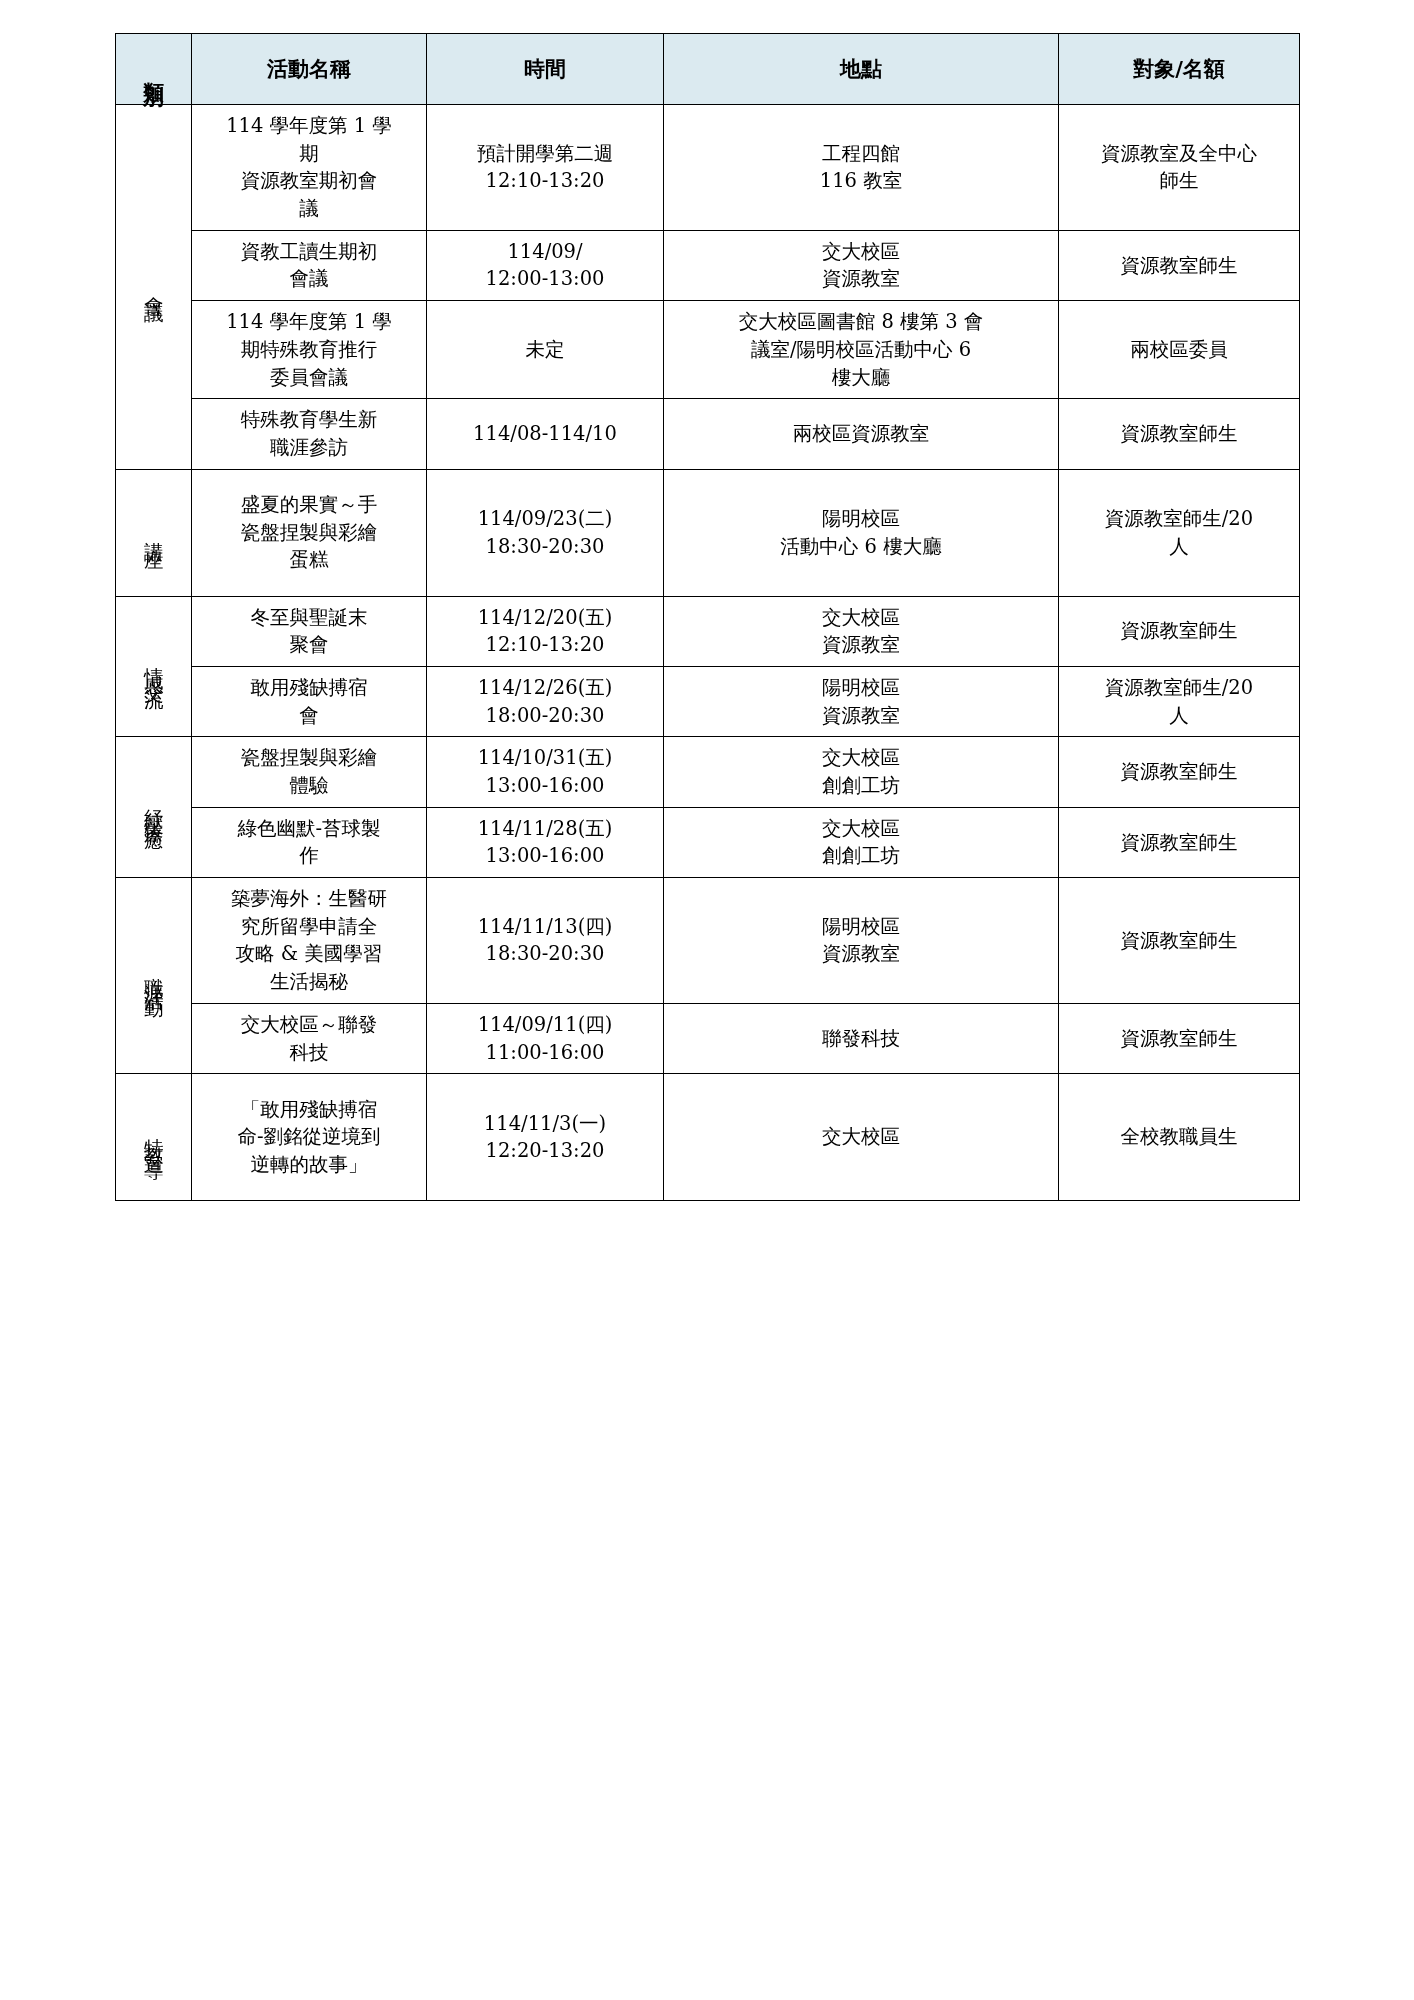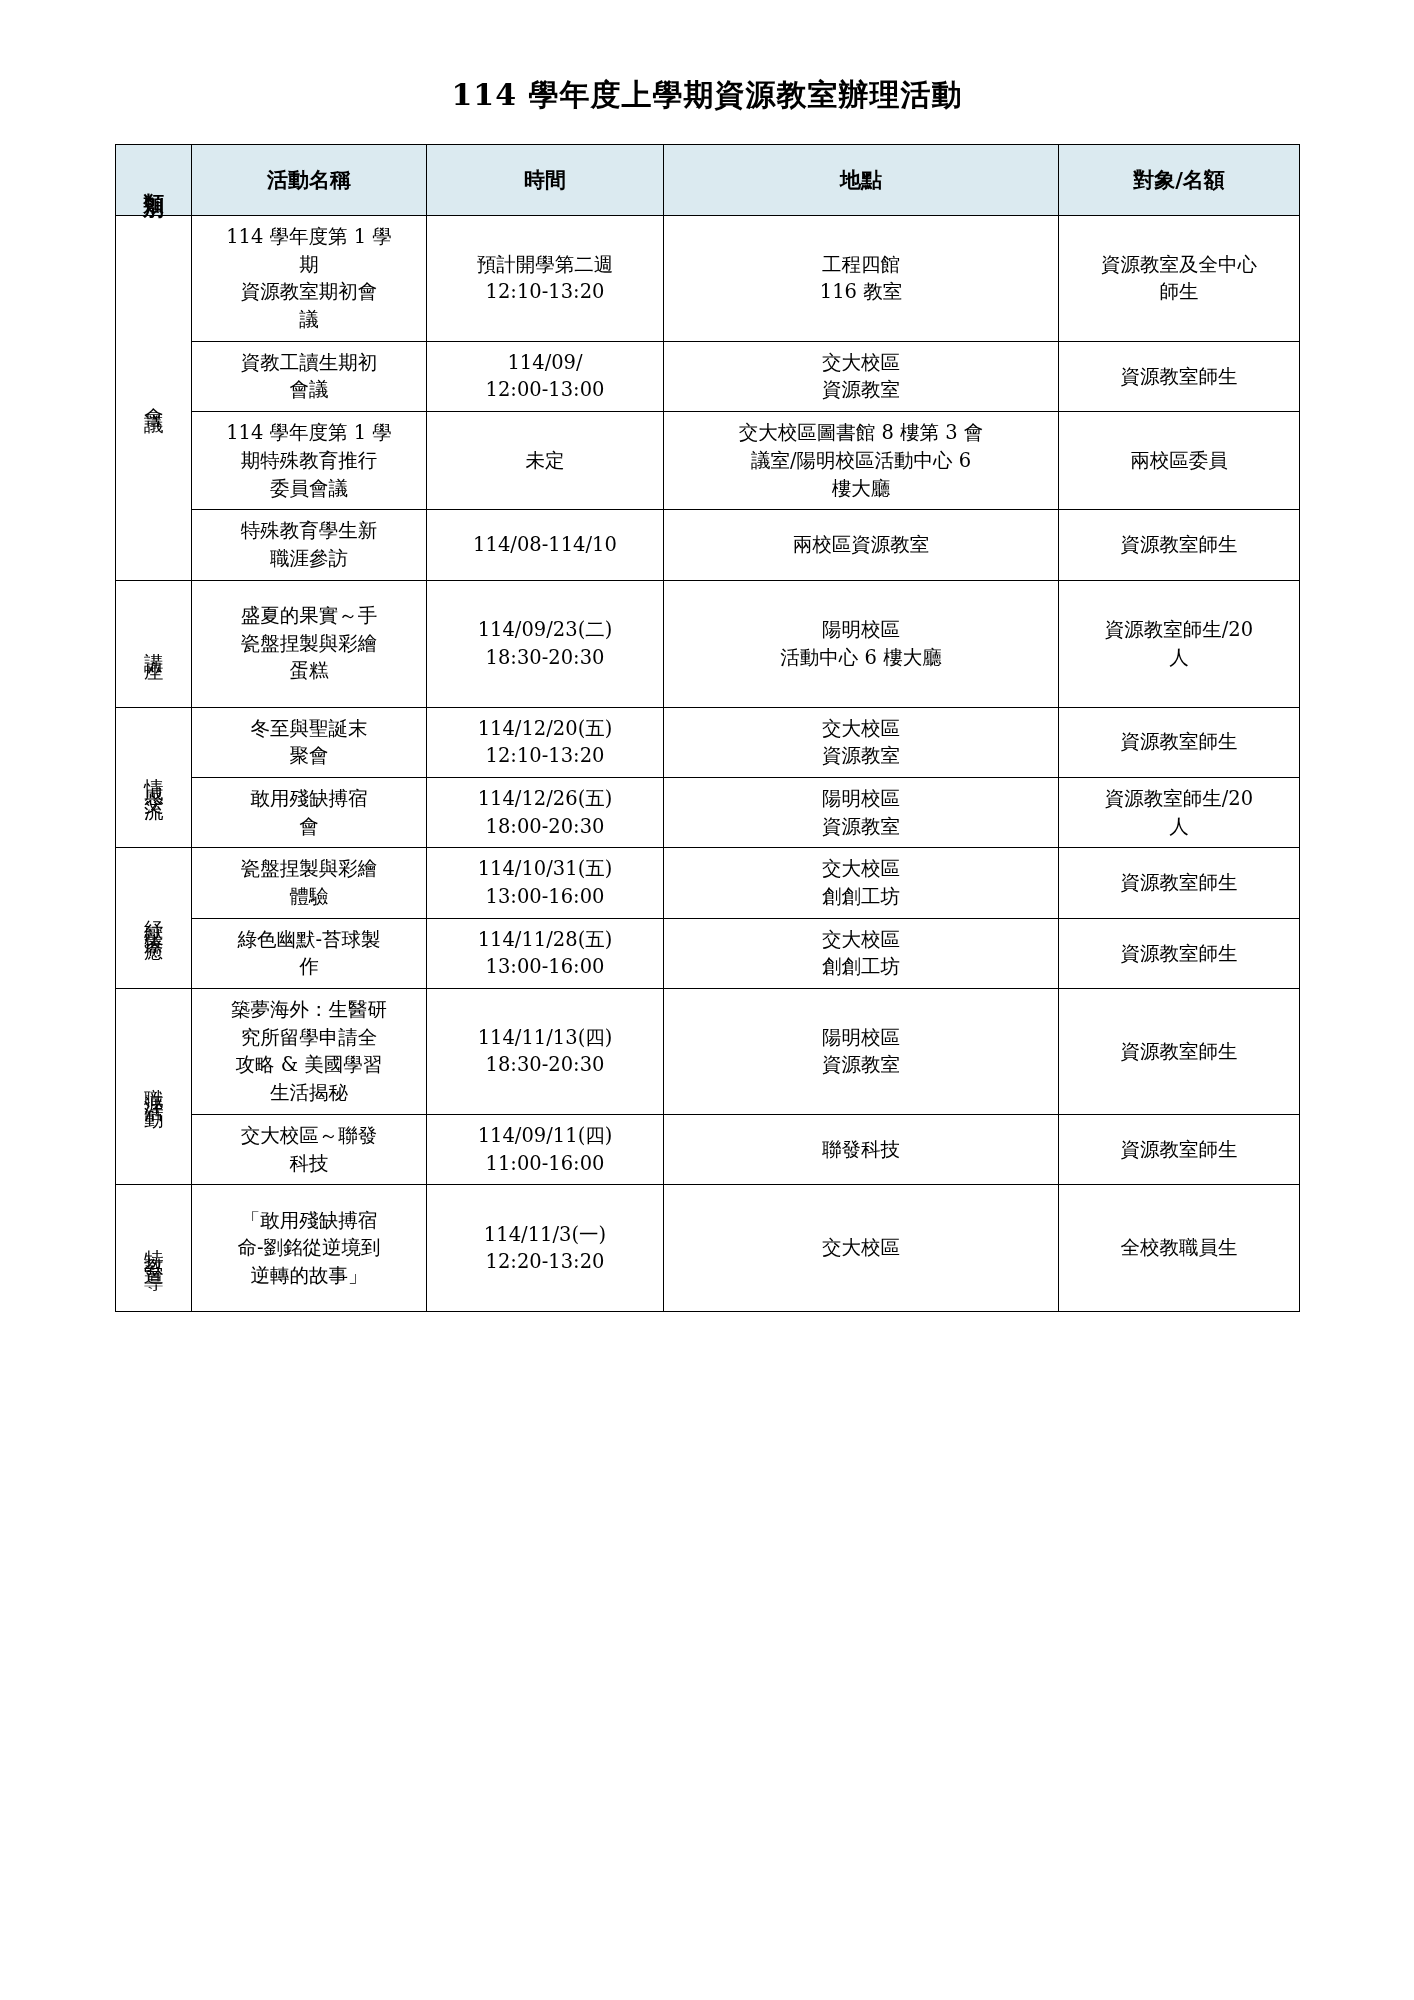--- a/index.html
+++ b/index.html
@@ -91,21 +91,20 @@
   }
   td .lines { display: block; }
   td .lines .ln { display: block; }
   .row-tall td { height: 112px; }
 </style>
 </head>
 <body>
 
 <div class="page">
 
-  <div class="doc-title">114 學年度上學期資源教室辦理活動</div>
 
   <div class="table-wrap">
     <table class="schedule">
       <colgroup>
         <col class="c-cat">
           <col class="c-name">
           <col class="c-time">
           <col class="c-place">
           <col class="c-target">
       </colgroup>

